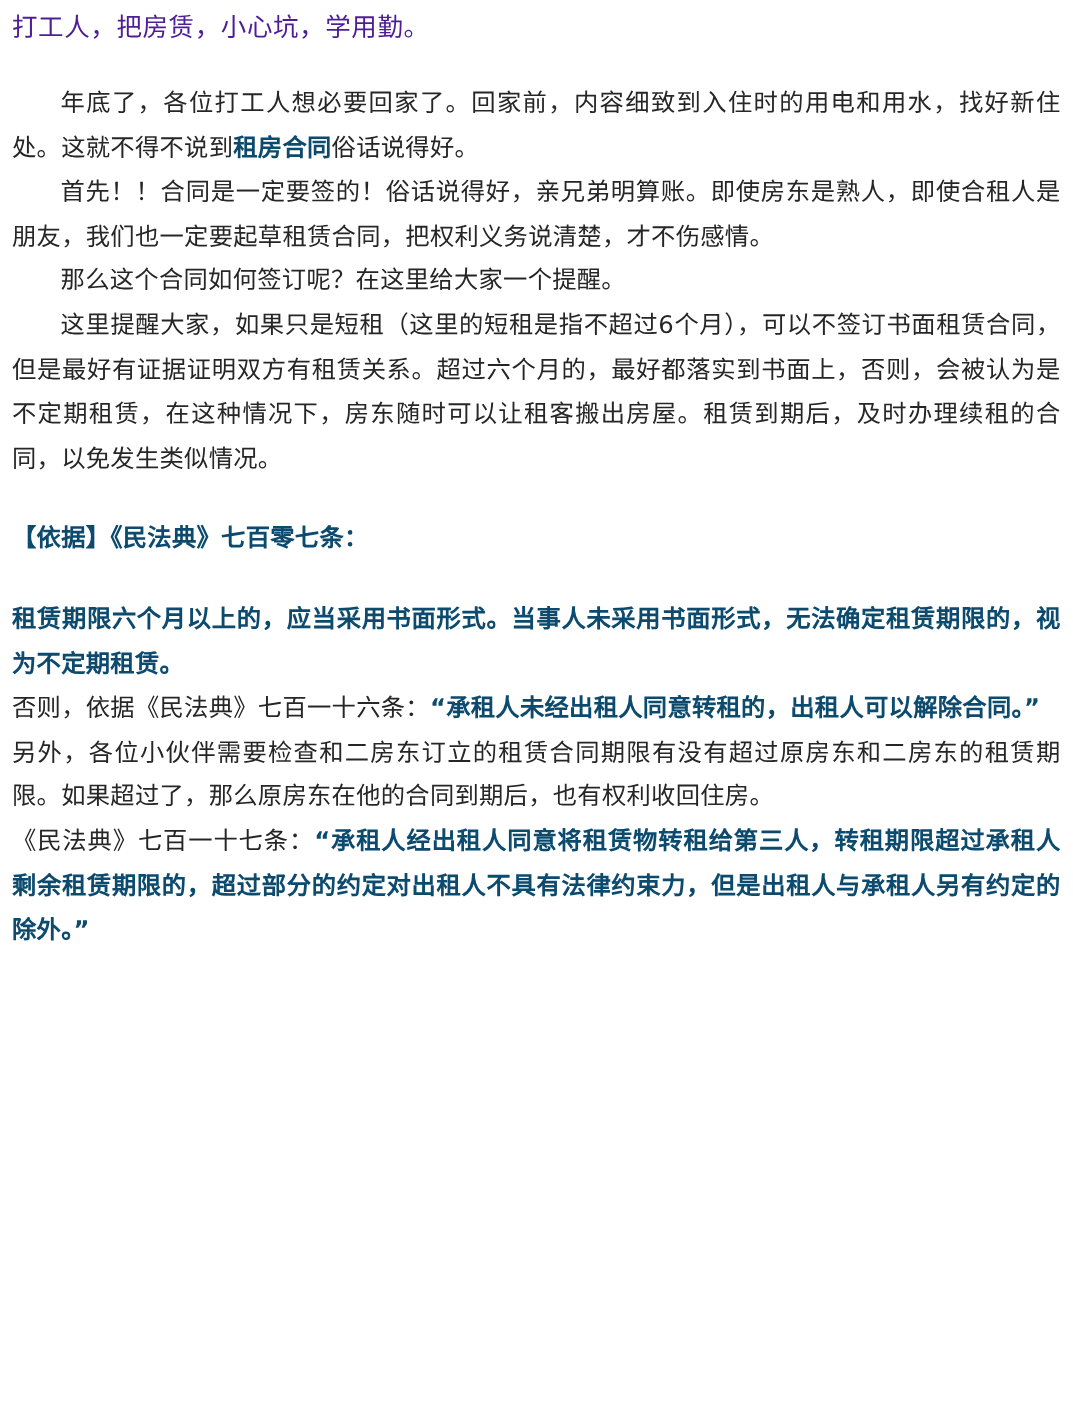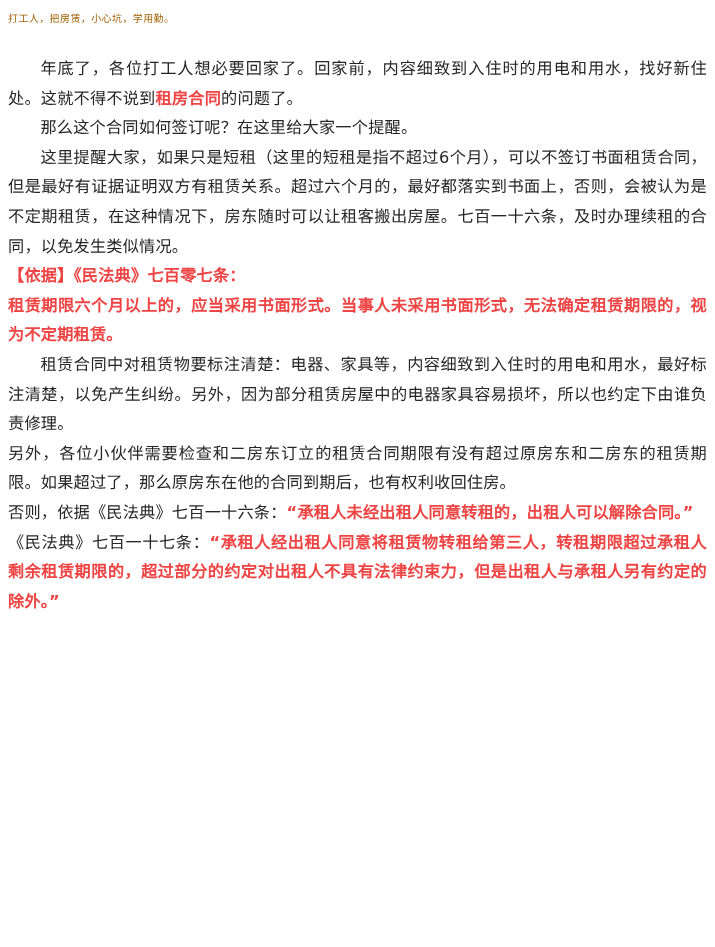--- a/index.html
+++ b/index.html
@@ -33,58 +33,59 @@
     color: #262626;
   }
   .para.indent {
     text-indent: 2em;
   }
   .para.flush {
     text-indent: 0;
   }
   
   .lead-line {
-    font-size: 10px;
+    font-size: 17px;
     line-height: 26px;
-    color: #a16207;
+    color: #4c1d95;
     margin: 0;
     letter-spacing: 0.4px;
     text-indent: 0;
   }
   .gap-lead {
     height: 22px;
   }
   .gap-blank {
     height: 29px;
   }
   
   .bold {
     font-weight: bold;
-    color: #ef4444;
+    color: #0c4a6e;
   }
   .para.statute {
     font-weight: bold;
     color: #141414;
+    margin-top: 24px;
   }
 </style>
 </head>
 <body>
 
 <div class="page">
 
   <p class="lead-line">打工人，把房赁，小心坑，学用勤。</p>
 
   <div class="gap-lead"></div>
 
   <div id="article-body">
-      <p class="para indent"><span>年底了，各位打工人想必要回家了。回家前，内容细致到入住时的用电和用水，找好新住处。这就不得不说到</span><span class="bold">租房合同</span><span>的问题了。</span></p>
+      <p class="para indent"><span>年底了，各位打工人想必要回家了。回家前，内容细致到入住时的用电和用水，找好新住处。这就不得不说到</span><span class="bold">租房合同</span><span>俗话说得好。</span></p>
+      <p class="para indent"><span>首先！！合同是一定要签的！俗话说得好，亲兄弟明算账。即使房东是熟人，即使合租人是朋友，我们也一定要起草租赁合同，把权利义务说清楚，才不伤感情。</span></p>
       <p class="para indent"><span>那么这个合同如何签订呢？在这里给大家一个提醒。</span></p>
-      <p class="para indent"><span>这里提醒大家，如果只是短租（这里的短租是指不超过6个月），可以不签订书面租赁合同，但是最好有证据证明双方有租赁关系。超过六个月的，最好都落实到书面上，否则，会被认为是不定期租赁，在这种情况下，房东随时可以让租客搬出房屋。七百一十六条，及时办理续租的合同，以免发生类似情况。</span></p>
+      <p class="para indent"><span>这里提醒大家，如果只是短租（这里的短租是指不超过6个月），可以不签订书面租赁合同，但是最好有证据证明双方有租赁关系。超过六个月的，最好都落实到书面上，否则，会被认为是不定期租赁，在这种情况下，房东随时可以让租客搬出房屋。租赁到期后，及时办理续租的合同，以免发生类似情况。</span></p>
       <p class="para flush statute"><span class="bold">【依据】《民法典》七百零七条：</span></p>
       <p class="para flush statute"><span class="bold">租赁期限六个月以上的，应当采用书面形式。当事人未采用书面形式，无法确定租赁期限的，视为不定期租赁。</span></p>
-      <p class="para indent"><span>租赁合同中对租赁物要标注清楚：电器、家具等，内容细致到入住时的用电和用水，最好标注清楚，以免产生纠纷。另外，因为部分租赁房屋中的电器家具容易损坏，所以也约定下由谁负责修理。</span></p>
+      <p class="para flush"><span>否则，依据《民法典》七百一十六条：</span><span class="bold">“承租人未经出租人同意转租的，出租人可以解除合同。”</span></p>
       <p class="para flush"><span>另外，各位小伙伴需要检查和二房东订立的租赁合同期限有没有超过原房东和二房东的租赁期限。如果超过了，那么原房东在他的合同到期后，也有权利收回住房。</span></p>
-      <p class="para flush"><span>否则，依据《民法典》七百一十六条：</span><span class="bold">“承租人未经出租人同意转租的，出租人可以解除合同。”</span></p>
       <p class="para flush"><span>《民法典》七百一十七条：</span><span class="bold">“承租人经出租人同意将租赁物转租给第三人，转租期限超过承租人剩余租赁期限的，超过部分的约定对出租人不具有法律约束力，但是出租人与承租人另有约定的除外。”</span></p>
       <div class="gap-blank"></div>
     </div>
 
 </div>
 
 </body></html>

